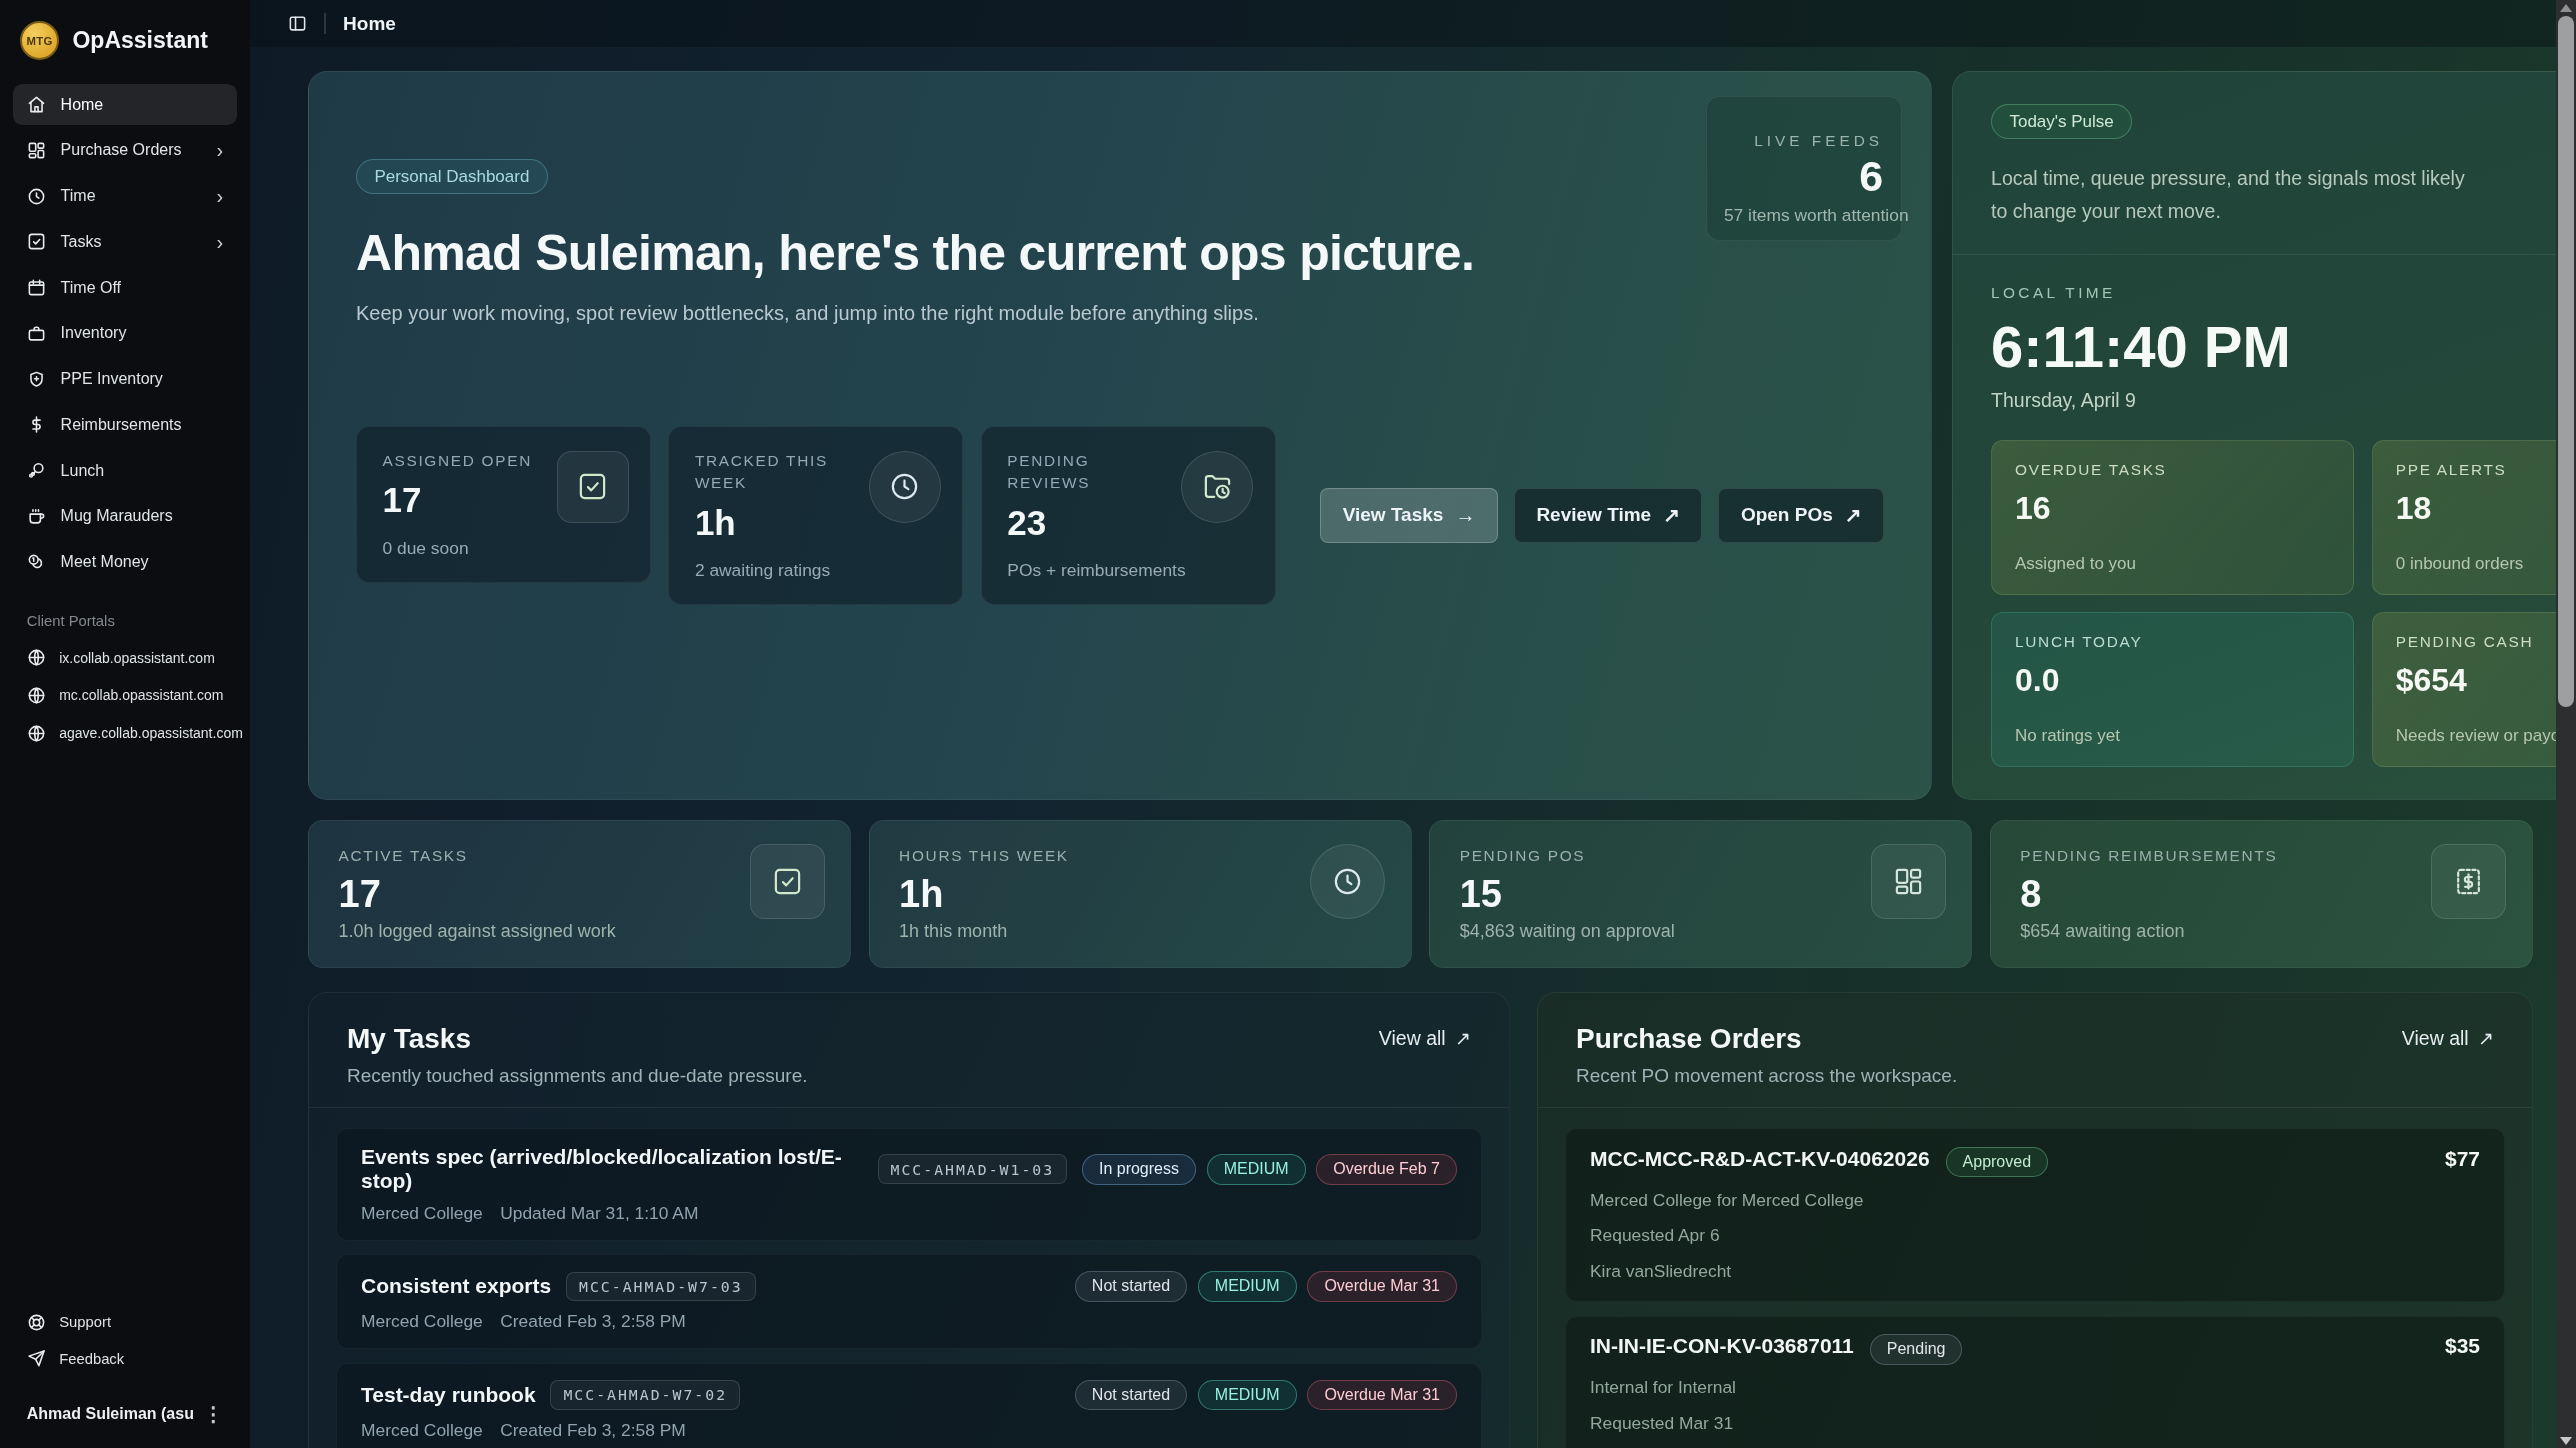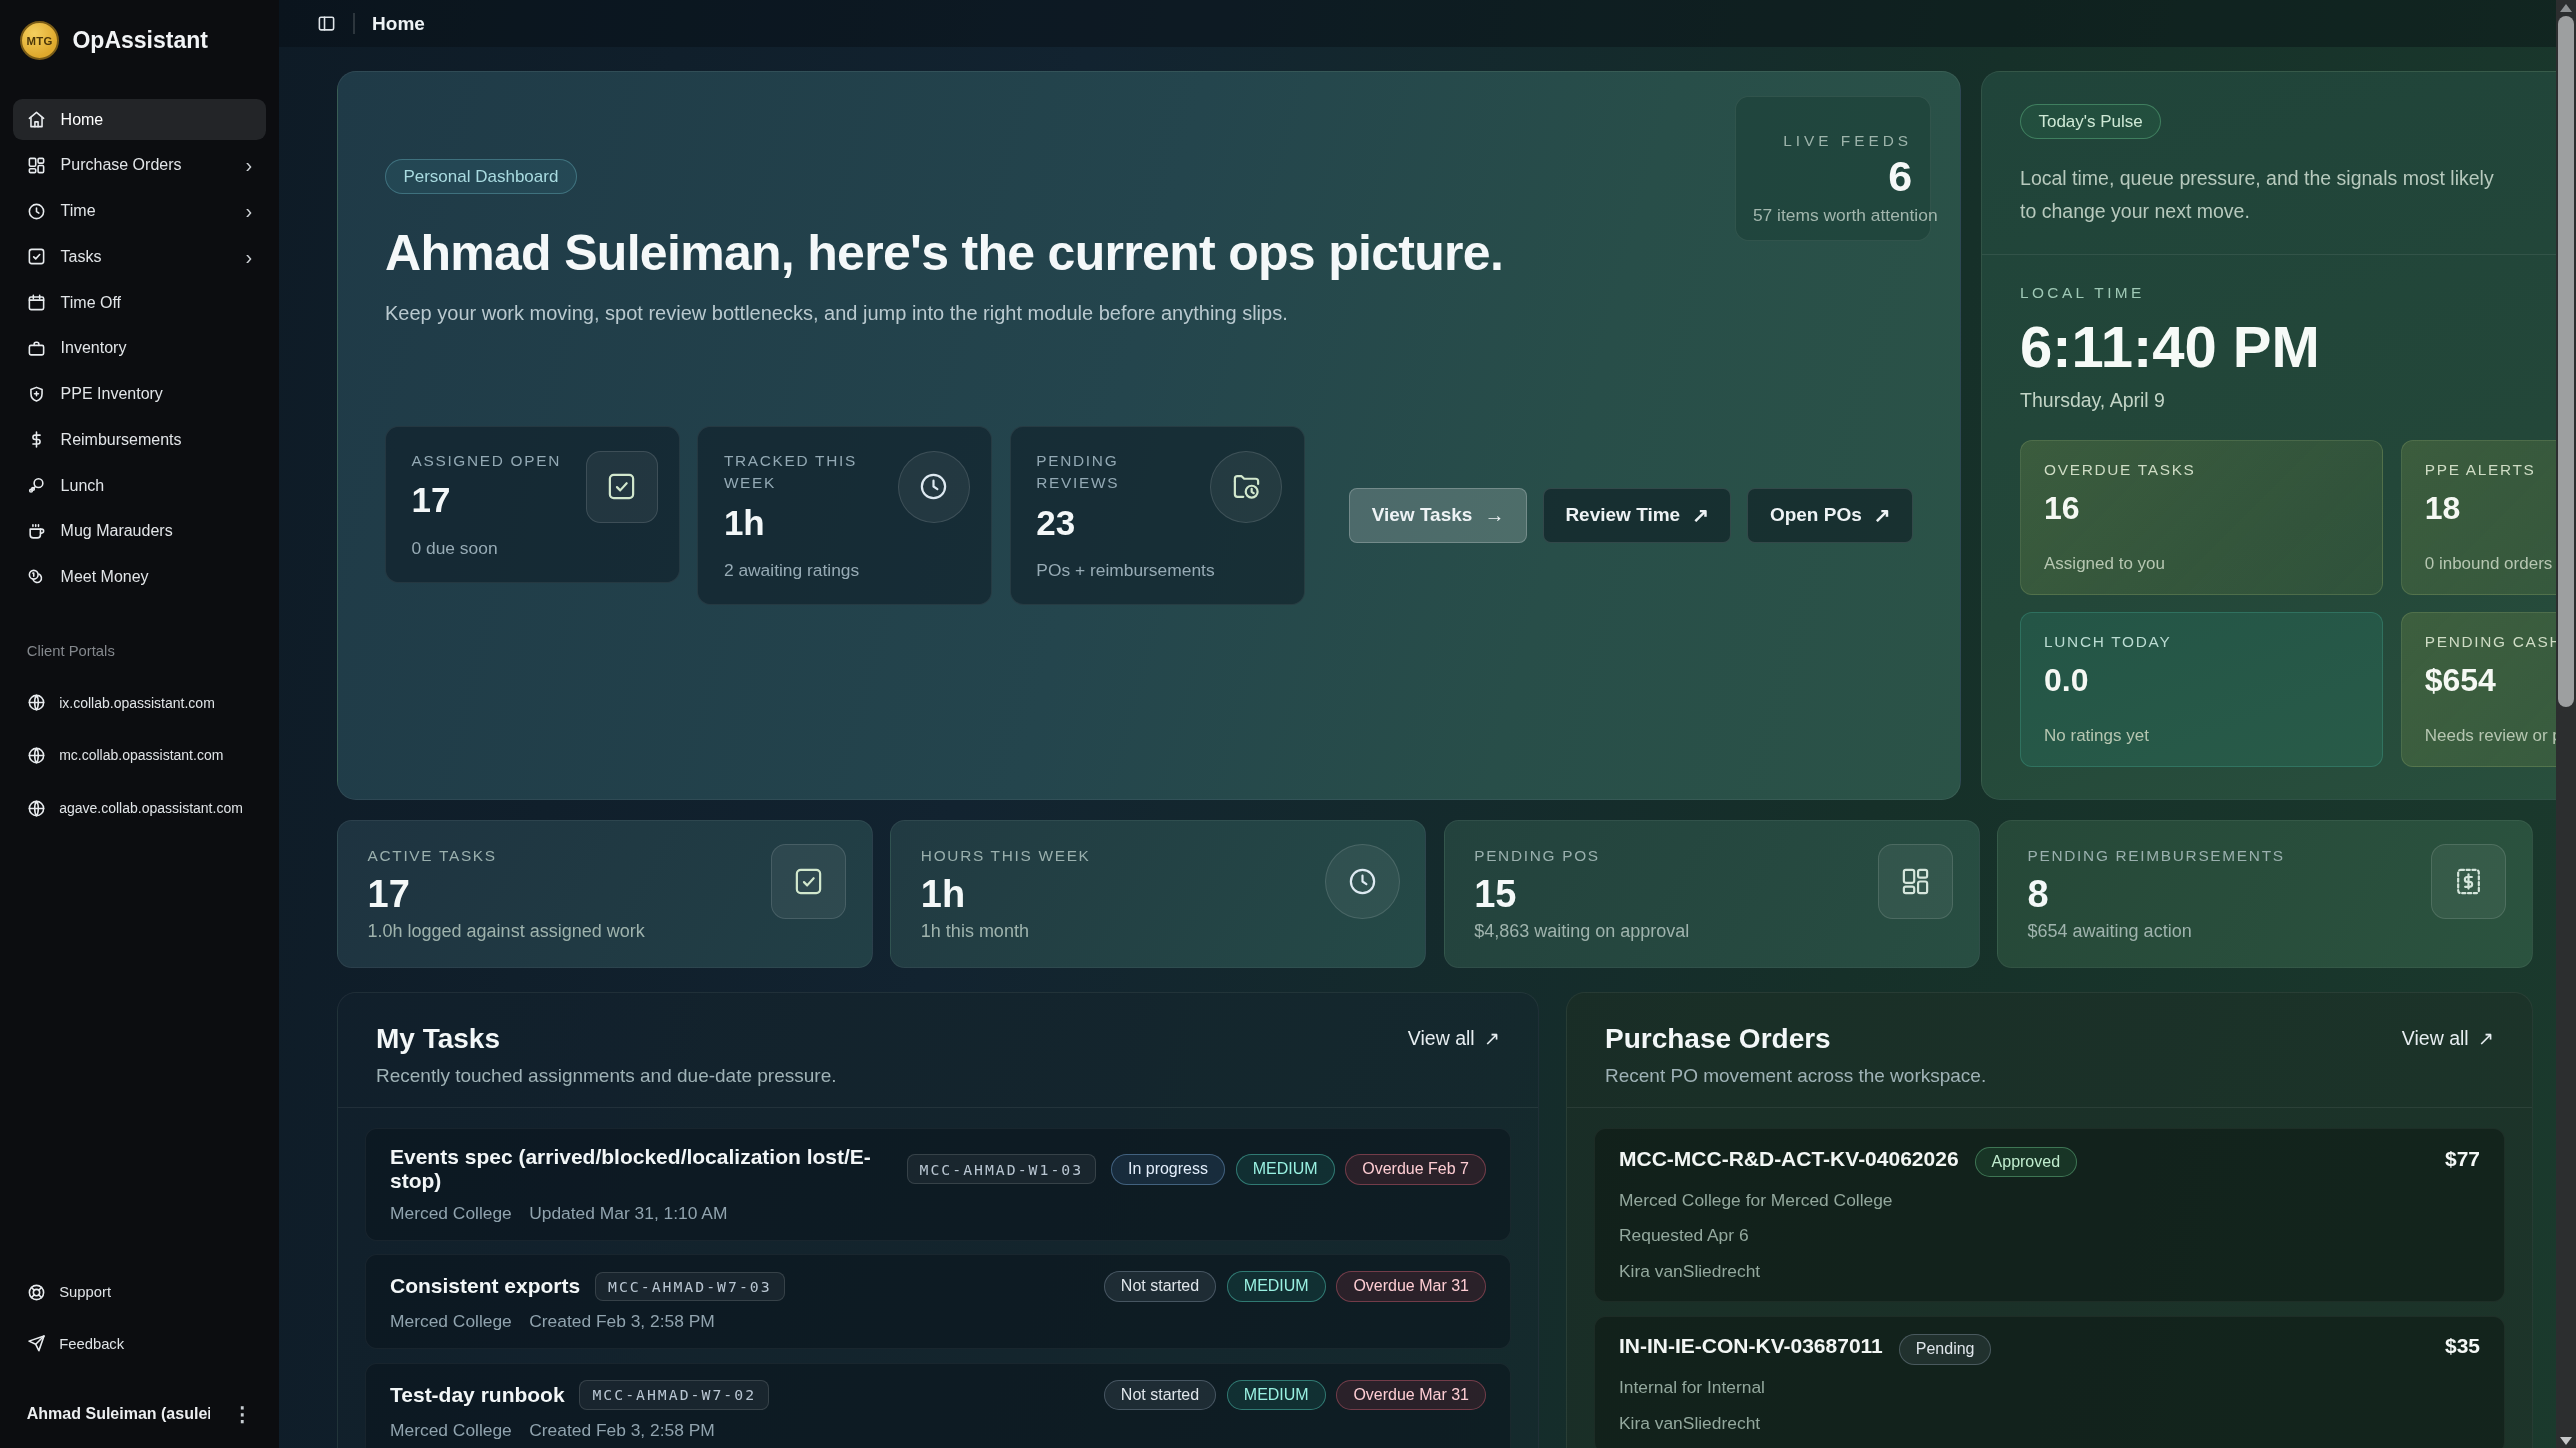--- a/index.html
+++ b/index.html
@@ -1,22 +1,22 @@
 <!DOCTYPE html>
 <html style="font-size:10.7px"><head>
 <meta charset="utf-8">
 <style>
   * { margin:0; padding:0; box-sizing:border-box; }
   html,body { width:2576px; height:1449px; overflow:hidden; background:#0c0d0f;
     font-family:"Liberation Sans", sans-serif; color:#eef2f4; }
   .app { display:flex; width:2576px; height:1449px; overflow:hidden; }
 
   
-  .sidebar { width:279px; flex-shrink:0; background:#0c0d10; display:flex; flex-direction:column;
-    padding:17.4px 13.4px 20px;gap:15px; }
+  .sidebar { width:250px; flex-shrink:0; background:#0c0d10; display:flex; flex-direction:column;
+    padding:17.4px 13.4px 20px; }
   .logo-row { display:flex; align-items:center; gap:13.4px; padding:4px 6.7px; margin-bottom:20px; }
   .logo-badge { width:39px; height:39px; border-radius:50%; background:radial-gradient(circle at 35% 30%, #f4cf5e, #dfa92c 70%);
     border:2.7px solid #7a5c17; color:#4c3708; font-weight:800; font-size:11.4px; letter-spacing:0.3px;
     display:flex; align-items:center; justify-content:center; }
   .logo-text { font-size:23px; font-weight:700; color:#f2f4f6; }
   .nav { display:flex; flex-direction:column; gap:5.4px; }
   .nav-item { display:flex; align-items:center; gap:14.8px; padding:10.7px 13.4px; border-radius:9.4px;
     color:#e2e5e8; font-size:16px; cursor:pointer; }
   .nav-item.active { background:#232528; color:#fff; }
   .nicon { display:flex; color:#e8ebee; }
@@ -600,20 +600,21 @@
               <div class="po-meta">Kira vanSliedrecht</div>
             </div>
 
             <div class="po-row">
               <div class="po-top">
                 <span class="po-code">IN-IN-IE-CON-KV-03687011</span>
                 <span class="pill pill-gray">Pending</span>
                 <span class="po-amount">$35</span>
               </div>
               <div class="po-meta">Internal for Internal</div>
+              <div class="po-meta">Requested Mar 31</div>
               <div class="po-meta">Kira vanSliedrecht</div>
             </div>
 
           </div>
         </section>
       </div>
     </div>
 
     <div class="scrollbar">
       <span class="sb-arrow up"></span>

